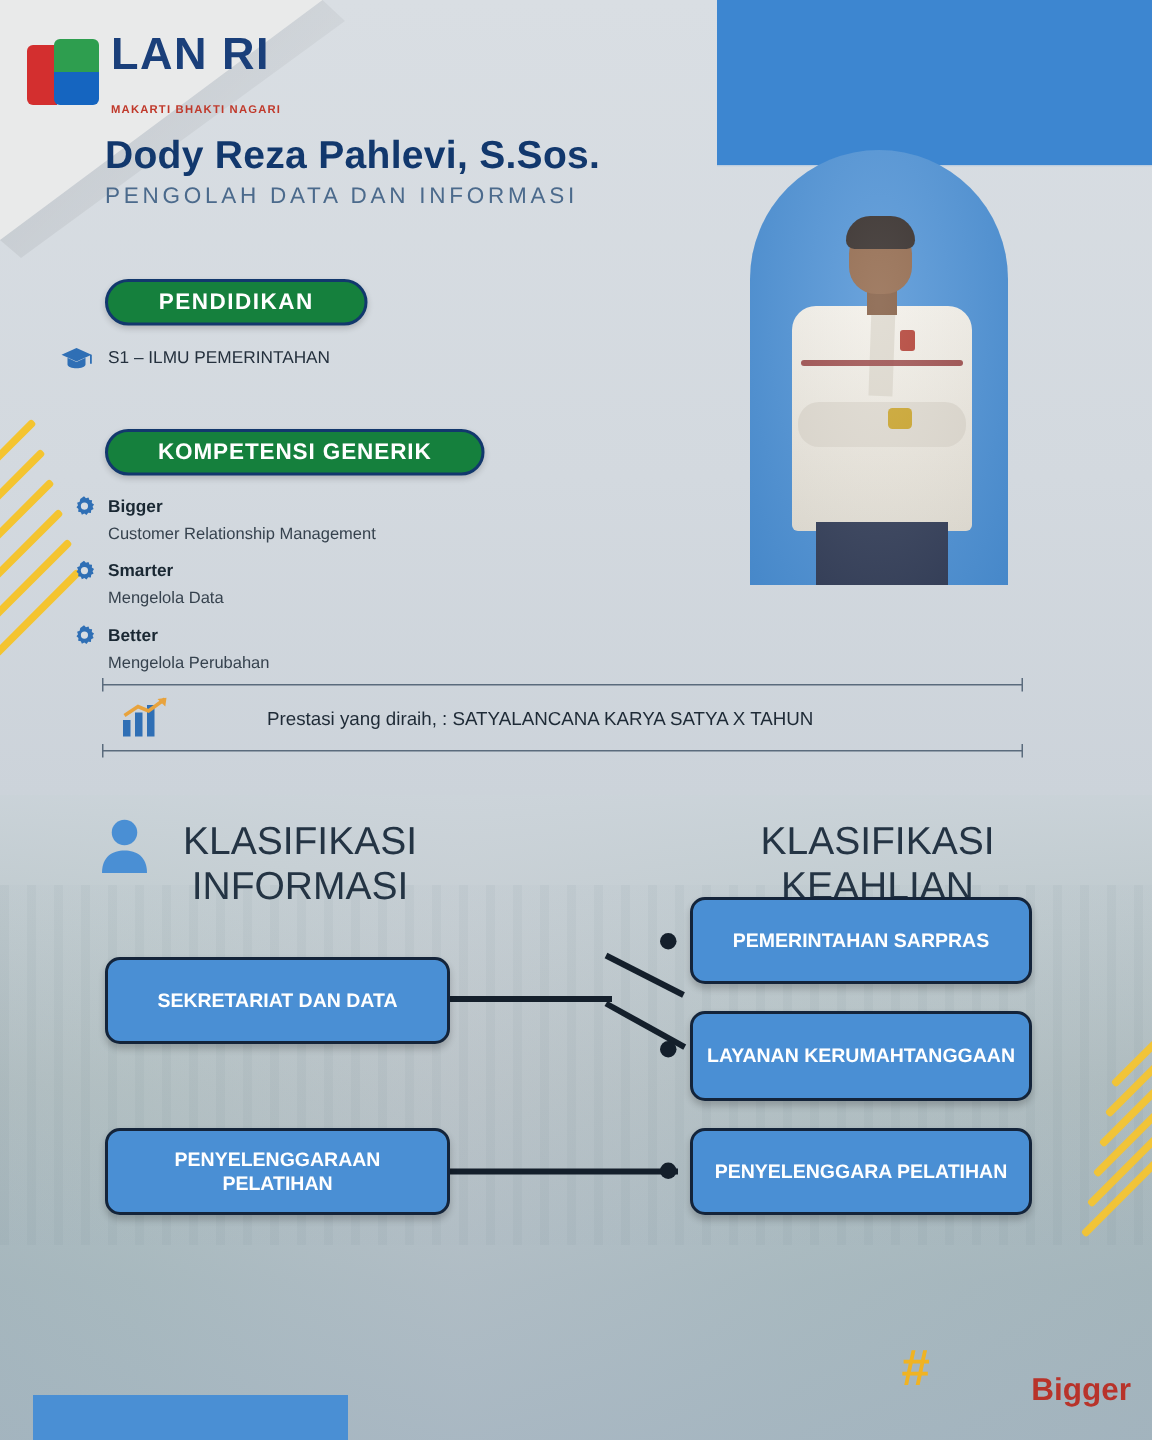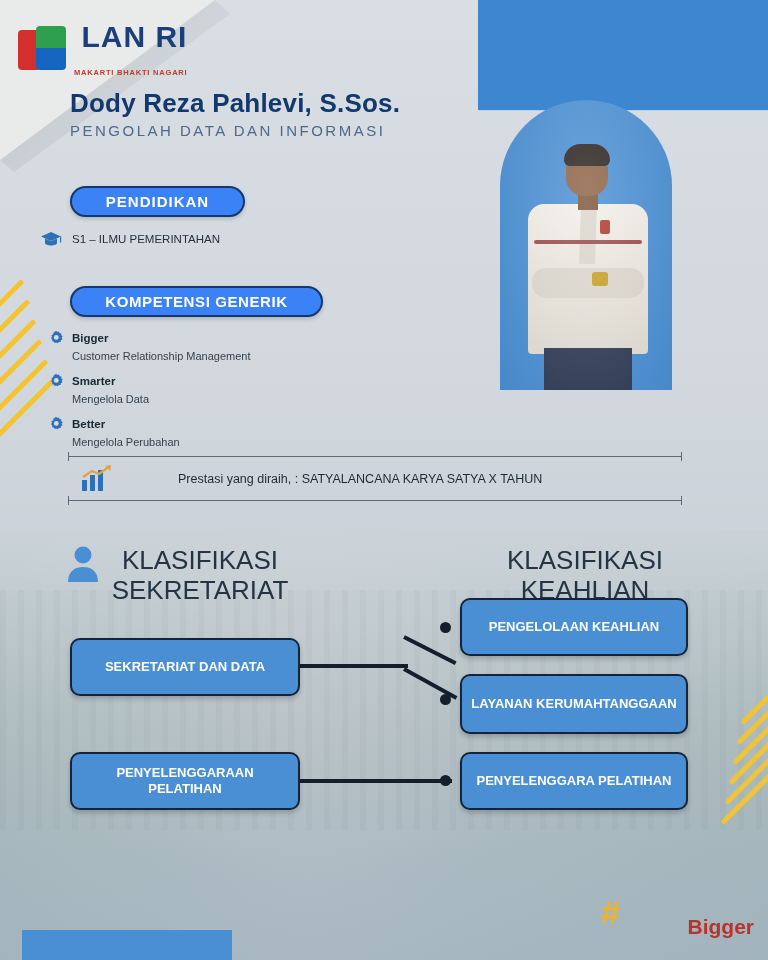--- a/index.html
+++ b/index.html
@@ -81,39 +81,39 @@
   }
   .logo-mark .green {
     position: absolute; left: 18px; top: 0; width: 30px; height: 30px;
     background: #2e9e4f; border-radius: 4px;
   }
   .logo-mark .blue {
     position: absolute; left: 18px; top: 22px; width: 30px; height: 22px;
     background: #1565c0; border-radius: 0 0 4px 4px;
   }
   .logo-text .big {
-    font-size: 30px; font-weight: bold; color: #1a3f7a; letter-spacing: 1px; line-height: 1; text-align: right;
+    font-size: 30px; font-weight: bold; color: #1a3f7a; letter-spacing: 1px; line-height: 1;
   }
   .logo-text .small {
     font-size: 7.5px; font-weight: bold; color: #c0392b; letter-spacing: .8px; margin-top: 16px;
   }
 
   
   .name {
     position: absolute; left: 70px; top: 88px;
     font-size: 26px; font-weight: bold; color: #12386d; letter-spacing: .2px;
   }
   .role {
     position: absolute; left: 70px; top: 122px;
     font-size: 15px; color: #4b6a8c; letter-spacing: 2.5px;
   }
 
   
   .pill {
-    position: absolute; background: #3b82f6; color: #fff; font-weight: bold;
+    position: absolute; background: #15803d; color: #fff; font-weight: bold;
     border-radius: 18px; border: 2px solid #12386d;
     display: flex; align-items: center; justify-content: center;
     box-shadow: 0 2px 4px rgba(0,0,0,.18);
   }
   #pill-pendidikan { left: 70px; top: 186px; width: 175px; height: 31px; font-size: 15px; letter-spacing: 1px; }
   #pill-kompetensi { left: 70px; top: 286px; width: 253px; height: 31px; font-size: 15px; letter-spacing: .6px; }
 
   
   .edu-row { position: absolute; left: 40px; top: 231px; display: flex; align-items: center; gap: 10px; }
   .cap-icon { width: 22px; height: 16px; position: relative; }
@@ -333,41 +333,41 @@
 <div class="achieve">Prestasi yang diraih, : SATYALANCANA KARYA SATYA X TAHUN</div>
 
 <span class="person-icon">
   <svg width="34" height="38" viewBox="0 0 34 38">
     <circle cx="17" cy="10" r="8.5" fill="#4a8fd4"></circle>
     <path d="M2 37 C2 26 9 22 17 22 C25 22 32 26 32 37 Z" fill="#4a8fd4"></path>
   </svg>
 </span>
 <div class="cls-title" id="cls-komp">
   <span>KLASIFIKASI</span><br>
-  <span>SEKRETARIAT</span>
+  <span>INFORMASI</span>
 </div>
 <div class="cls-title" id="cls-keah">
   <span>KLASIFIKASI</span><br>
   <span>KEAHLIAN</span>
 </div>
 
 <div class="connector">
   <div class="conn-line" style="left:300px; top:664px; width:108px; height:4px;"></div>
   <div class="conn-line" style="left:404px; top:635px; width:58px; height:4px; transform:rotate(27deg); transform-origin:left center;"></div>
   <div class="conn-line" style="left:404px; top:667px; width:60px; height:4px; transform:rotate(29deg); transform-origin:left center;"></div>
   <div class="dot" style="left:440px; top:622px;"></div>
   <div class="dot" style="left:440px; top:694px;"></div>
 </div>
 <div class="connector">
   <div class="conn-line" style="left:300px; top:779px; width:152px; height:4px;"></div>
   <div class="dot" style="left:440px; top:775px;"></div>
 </div>
 
 <div class="node" id="node-sekre">SEKRETARIAT DAN DATA</div>
 <div class="node" id="node-penye">PENYELENGGARAAN PELATIHAN</div>
-<div class="node" id="node-sarpras">PENGELOLAAN KEAHLIAN</div>
+<div class="node" id="node-sarpras">PEMERINTAHAN SARPRAS</div>
 <div class="node" id="node-layanan">LAYANAN KERUMAHTANGGAAN</div>
 <div class="node" id="node-pelat">PENYELENGGARA PELATIHAN</div>
 
 <div class="brand-hash">#</div>
 <div class="brand">
   <div class="brand-1">Bigger</div>
 </div>
 
 </body></html>

